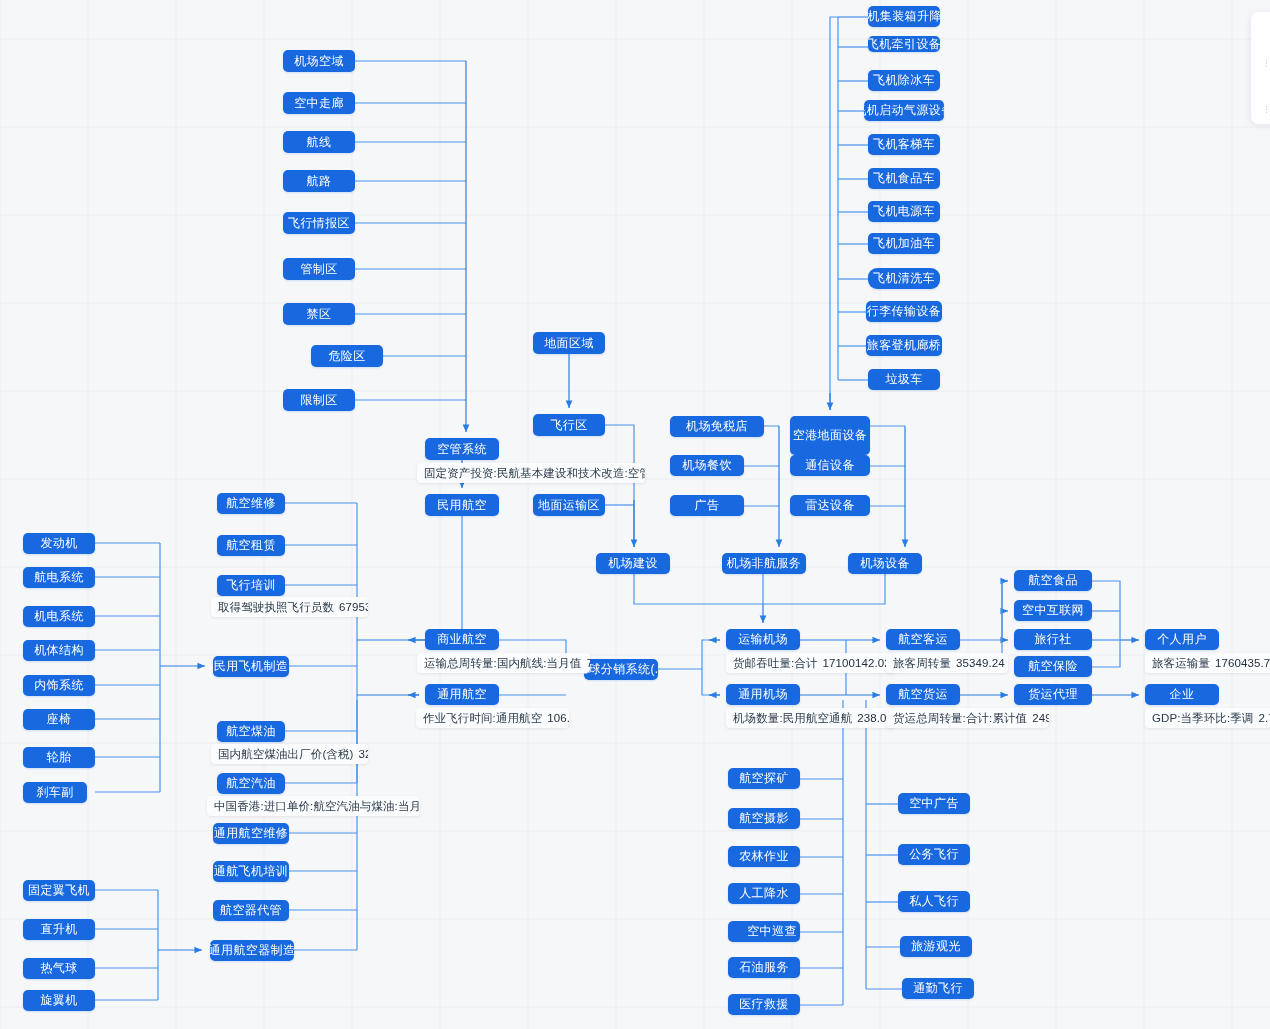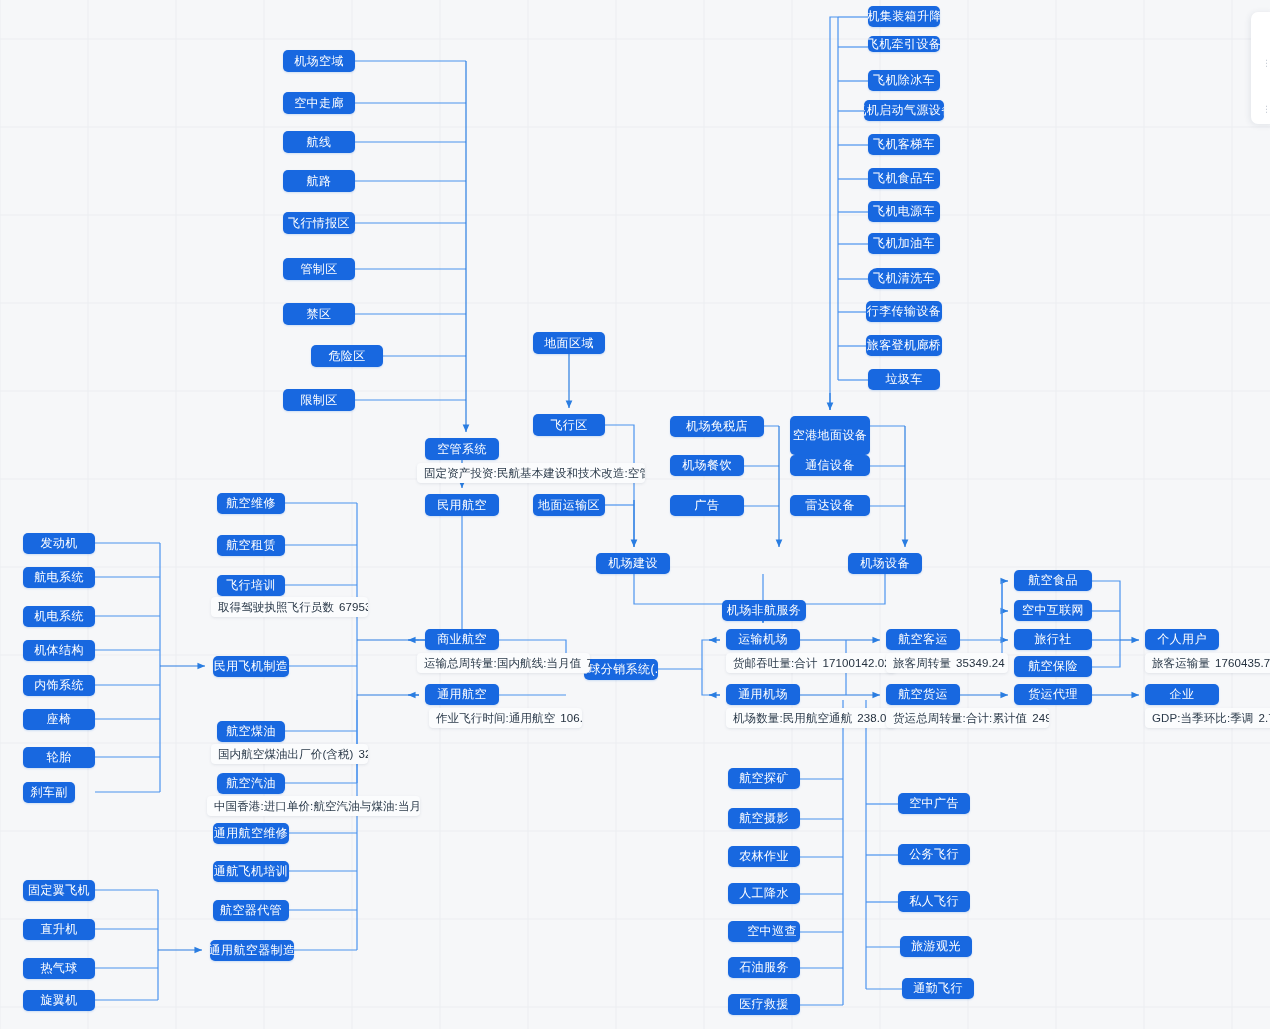--- a/index.html
+++ b/index.html
@@ -235,30 +235,30 @@
       <div class="node" style="left: 213px; top: 861px; width: 76px; height: 21px;">通航飞机培训</div>
       <div class="node" style="left: 213px; top: 900px; width: 76px; height: 21px;">航空器代管</div>
       <div class="node" style="left: 210px; top: 940px; width: 84px; height: 21px;">通用航空器制造</div>
       <div class="node" style="left: 23px; top: 533px; width: 72px; height: 21px;">发动机</div>
       <div class="node" style="left: 23px; top: 567px; width: 72px; height: 21px;">航电系统</div>
       <div class="node" style="left: 23px; top: 606px; width: 72px; height: 21px;">机电系统</div>
       <div class="node" style="left: 23px; top: 640px; width: 72px; height: 21px;">机体结构</div>
       <div class="node" style="left: 23px; top: 675px; width: 72px; height: 21px;">内饰系统</div>
       <div class="node" style="left: 23px; top: 709px; width: 72px; height: 21px;">座椅</div>
       <div class="node" style="left: 23px; top: 747px; width: 72px; height: 21px;">轮胎</div>
-      <div class="node" style="left: 23px; top: 782px; width: 52px; height: 21px;">刹车副</div>
+      <div class="node" style="left: 23px; top: 782px; width: 64px; height: 21px;">刹车副</div>
       <div class="node" style="left: 23px; top: 880px; width: 72px; height: 21px;">固定翼飞机</div>
       <div class="node" style="left: 23px; top: 919px; width: 72px; height: 21px;">直升机</div>
       <div class="node" style="left: 23px; top: 958px; width: 72px; height: 21px;">热气球</div>
       <div class="node" style="left: 23px; top: 990px; width: 72px; height: 21px;">旋翼机</div>
       <div class="node" style="left: 425px; top: 629px; width: 74px; height: 21px;">商业航空</div>
       <div class="node" style="left: 425px; top: 684px; width: 74px; height: 21px;">通用航空</div>
       <div class="node" style="left: 584px; top: 659px; width: 74px; height: 21px;">全球分销系统(...</div>
       <div class="node" style="left: 596px; top: 553px; width: 74px; height: 21px;">机场建设</div>
-      <div class="node" style="left: 722px; top: 553px; width: 84px; height: 21px; margin-top: 47px;">机场非航服务</div>
+      <div class="node" style="left: 722px; top: 553px; width: 84px; height: 21px;">机场非航服务</div>
       <div class="node" style="left: 848px; top: 553px; width: 74px; height: 21px;">机场设备</div>
       <div class="node" style="left: 670px; top: 416px; width: 94px; height: 21px;">机场免税店</div>
       <div class="node" style="left: 670px; top: 455px; width: 74px; height: 21px;">机场餐饮</div>
       <div class="node" style="left: 670px; top: 495px; width: 74px; height: 21px;">广告</div>
       <div class="node" style="left: 790px; top: 416px; width: 80px; height: 39px;">空港地面设备</div>
       <div class="node" style="left: 790px; top: 455px; width: 80px; height: 21px;">通信设备</div>
       <div class="node" style="left: 790px; top: 495px; width: 80px; height: 21px;">雷达设备</div>
       <div class="node" style="left: 868px; top: 6px; width: 72px; height: 21px;">飞机集装箱升降...</div>
       <div class="node" style="left: 868px; top: 36px; width: 72px; height: 16px;">飞机牵引设备</div>
       <div class="node" style="left: 868px; top: 70px; width: 72px; height: 21px;">飞机除冰车</div>
@@ -307,21 +307,21 @@
         <span>国内航空煤油出厂价(含税)</span>
         <span class="cv">3262.00</span>
       </div>
       <div class="chip" style="left: 207px; top: 796px; width: 213px;">
         <span>中国香港:进口单价:航空汽油与煤油:当月值</span>
       </div>
       <div class="chip" style="left: 417px; top: 653px; width: 173px;">
         <span>运输总周转量:国内航线:当月值</span>
         <span class="cv">70.50</span>
       </div>
-      <div class="chip" style="left: 429px; top: 708px; width: 153px; text-align: center;">
+      <div class="chip" style="left: 416px; top: 708px; width: 153px; text-align: center;">
         <span>作业飞行时间:通用航空</span>
         <span class="cv">106.50</span>
       </div>
       <div class="chip" style="left: 726px; top: 653px; width: 170px;">
         <span>货邮吞吐量:合计</span>
         <span class="cv">17100142.02</span>
       </div>
       <div class="chip" style="left: 726px; top: 708px; width: 170px;">
         <span>机场数量:民用航空通航</span>
         <span class="cv">238.00</span>

